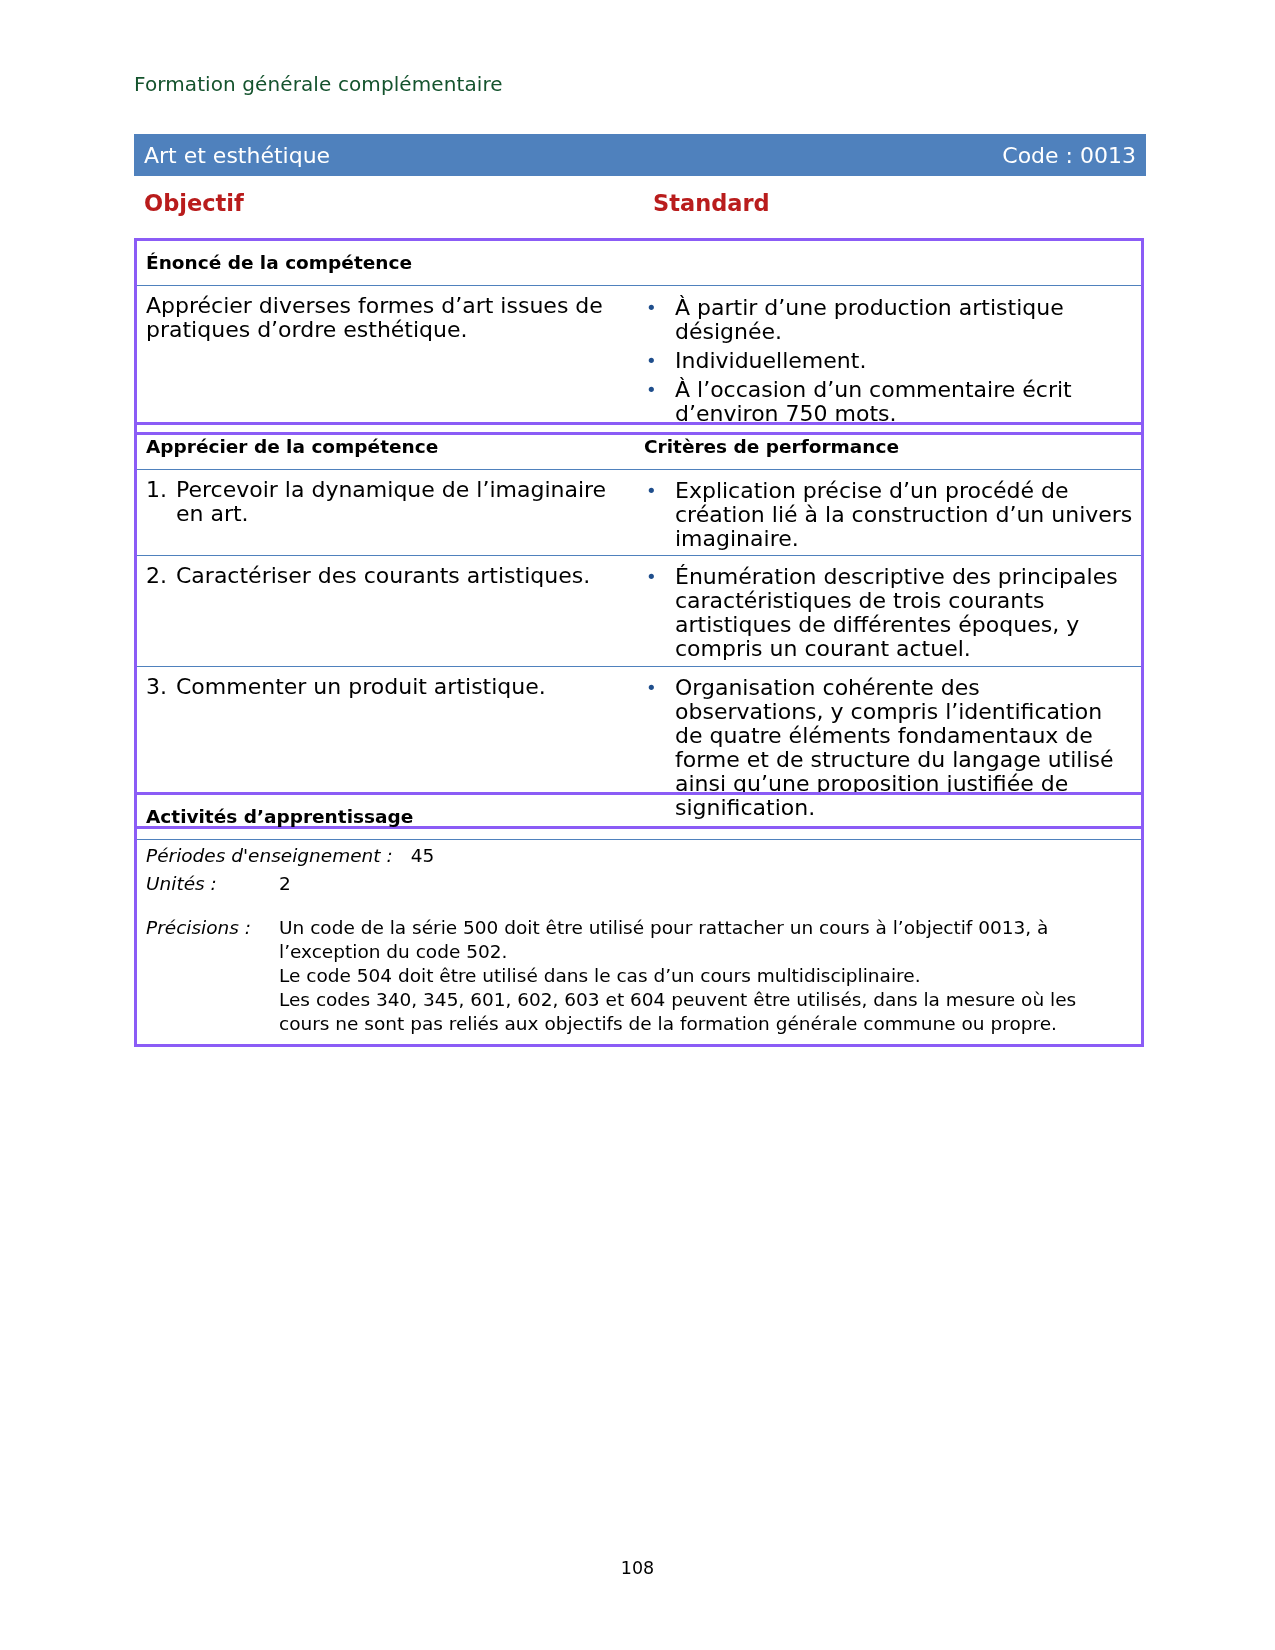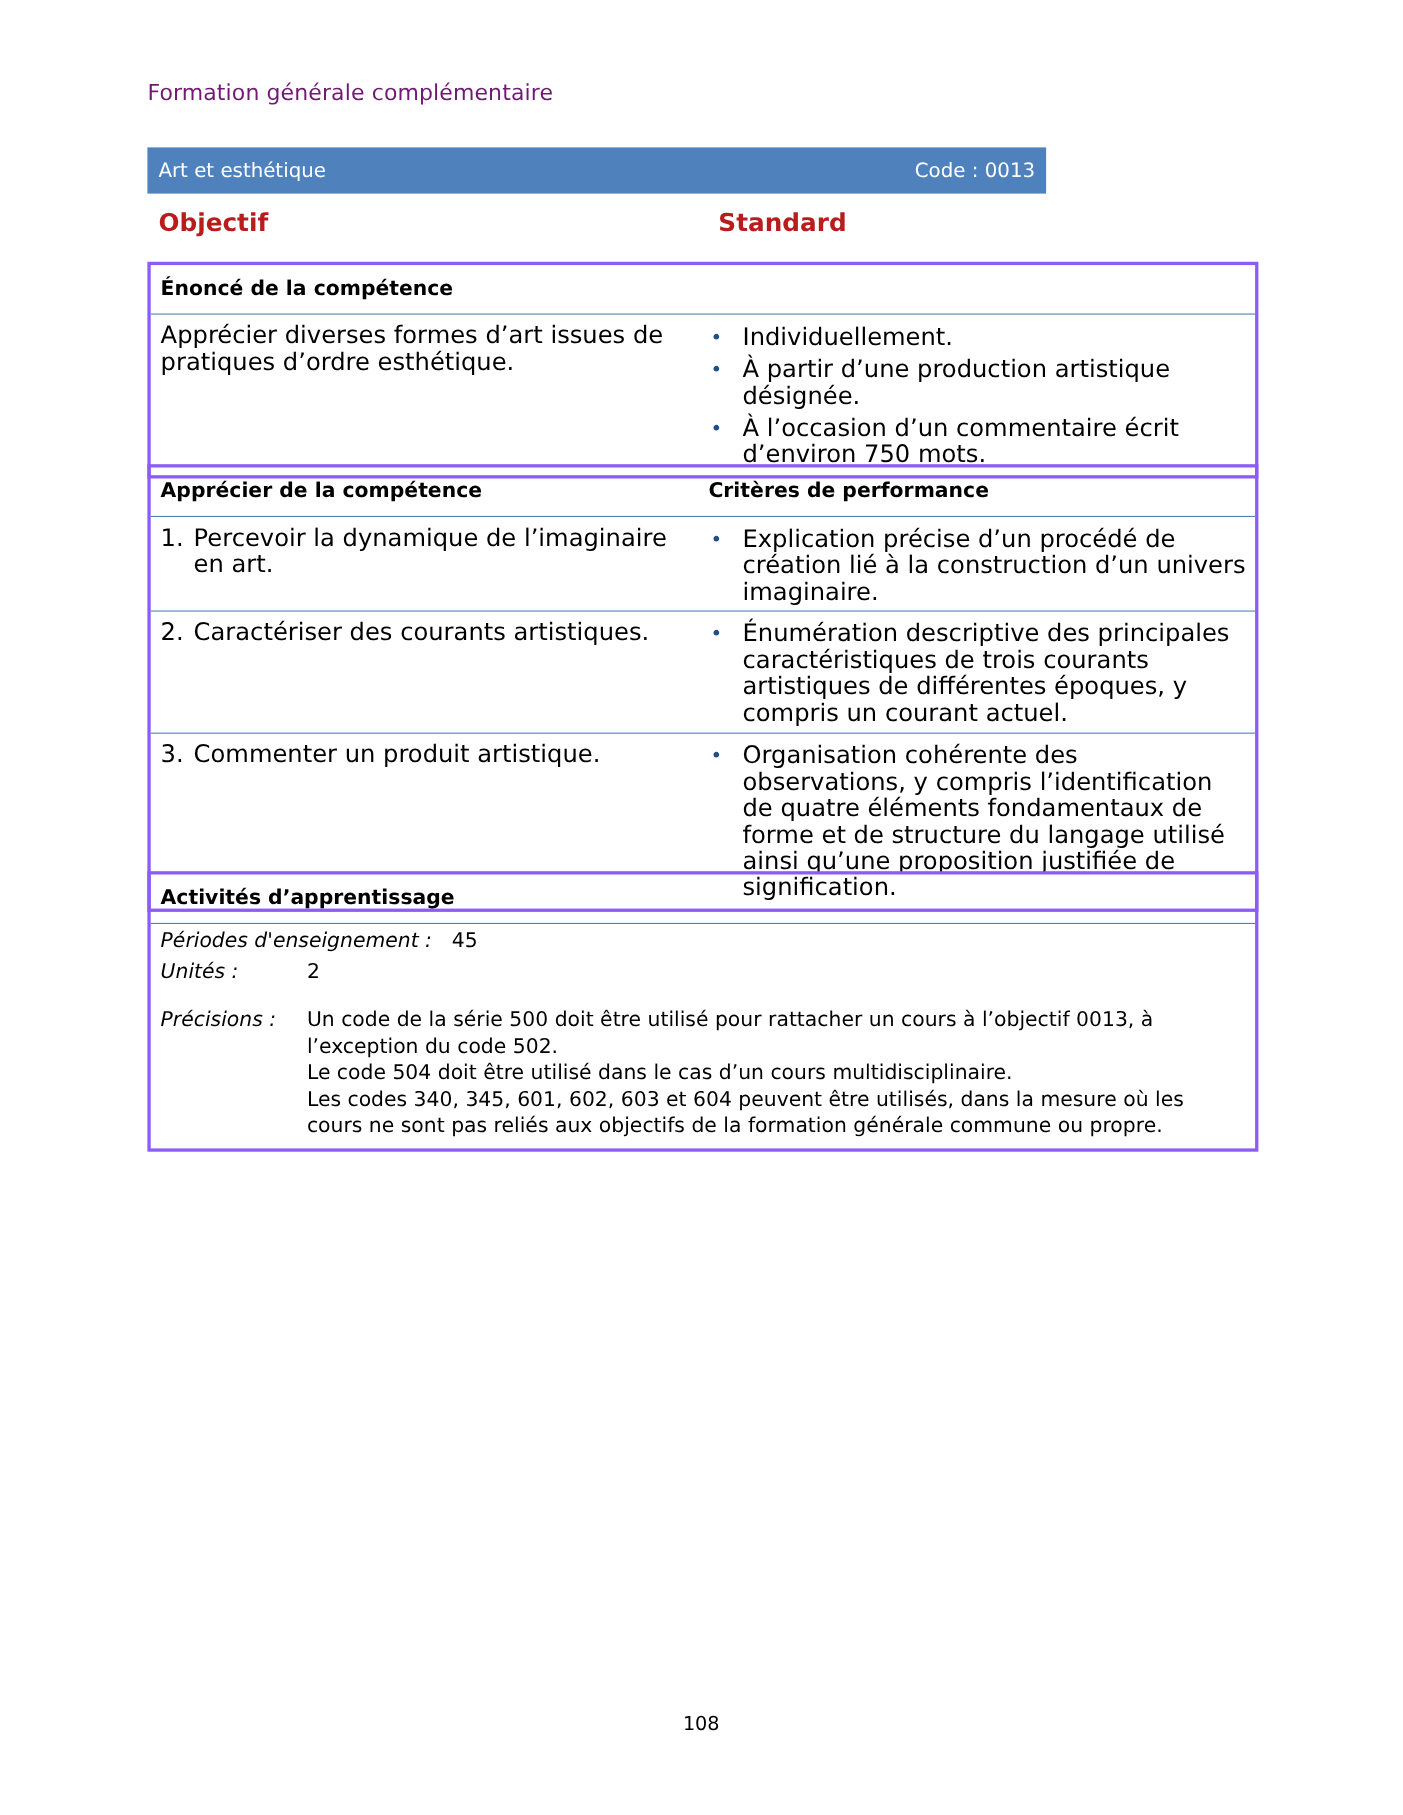--- a/index.html
+++ b/index.html
@@ -1,18 +1,18 @@
 <!DOCTYPE html>
 <html><head>
 <meta charset="utf-8">
 <style>
   html, body { margin: 0; padding: 0; background: #ffffff; }
   body { width: 1275px; height: 1650px; position: relative; font-family: "DejaVu Sans", sans-serif; color: #000; }
-  .page-header { position: absolute; left: 134px; top: 72px; font-size: 20px; color: #701a75; letter-spacing: 0.1px; }
-  .course-bar { position: absolute; left: 134px; top: 134px; width: 817px; height: 42px; background: #4f81bd; color: #ffffff; font-size: 18px; display: flex; justify-content: space-between; align-items: center; box-sizing: border-box; padding: 0 10px 0 10px; }
+  .page-header { position: absolute; left: 134px; top: 72px; font-size: 20px; color: #14532d; letter-spacing: 0.1px; }
+  .course-bar { position: absolute; left: 134px; top: 134px; width: 1012px; height: 42px; background: #4f81bd; color: #ffffff; font-size: 22px; display: flex; justify-content: space-between; align-items: center; box-sizing: border-box; padding: 0 10px 0 10px; }
   .section-heads { position: absolute; left: 134px; top: 190px; width: 1010px; height: 36px; }
   .section-heads .h { position: absolute; top: 0; font-size: 22.5px; font-weight: bold; color: #b91c1c; }
   .box { position: absolute; left: 134px; width: 1010px; border: 3px solid #8b5cf6; box-sizing: border-box; }
   .row { display: flex; border-top: 1px solid #4f81bd; }
   .row:first-child { border-top: none; }
   .col-l { width: 502px; box-sizing: border-box; padding: 0 0 0 9px; }
   .col-r { flex: 1; box-sizing: border-box; padding: 0 8px 0 4px; }
   .th { font-weight: bold; font-size: 18.5px; height: 44px; line-height: 44px; }
   .td { font-size: 22px; line-height: 24px; }
   ul.bul { list-style: none; margin: 0; padding: 0; }
@@ -40,22 +40,22 @@
 </div>
 
 <div class="box" style="top:238px;">
   <div class="row">
     <div class="col-l th">Énoncé de la compétence</div>
   </div>
   <div class="row" style="min-height:120px;">
     <div class="col-l td" style="padding-top:8px;padding-right:12px;">Apprécier diverses formes d’art issues de pratiques d’ordre esthétique.</div>
     <div class="col-r td" style="padding-top:10px;padding-bottom:6px;">
       <ul class="bul">
+        <li style="margin-bottom:5px;">À partir d’une production artistique désignée.</li>
         <li style="margin-bottom:5px;">Individuellement.</li>
-        <li style="margin-bottom:5px;">À partir d’une production artistique désignée.</li>
         <li>À l’occasion d’un commentaire écrit d’environ 750 mots.</li>
       </ul>
     </div>
   </div>
 </div>
 
 <div class="box" style="top:422px;">
   <div class="row">
     <div class="col-l th">Apprécier de la compétence</div>
     <div class="col-r th" style="padding-left:5px;">Critères de performance</div>

